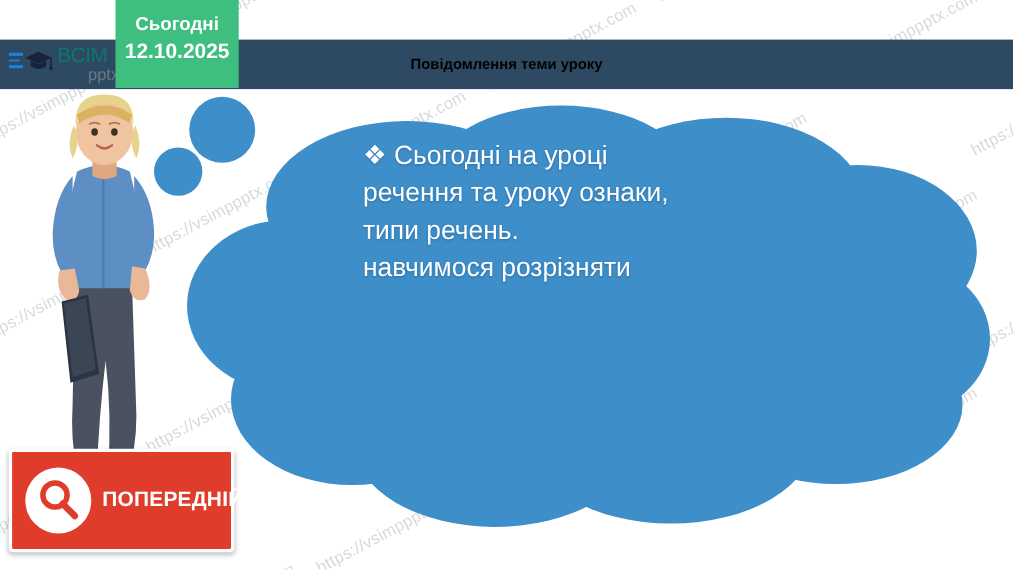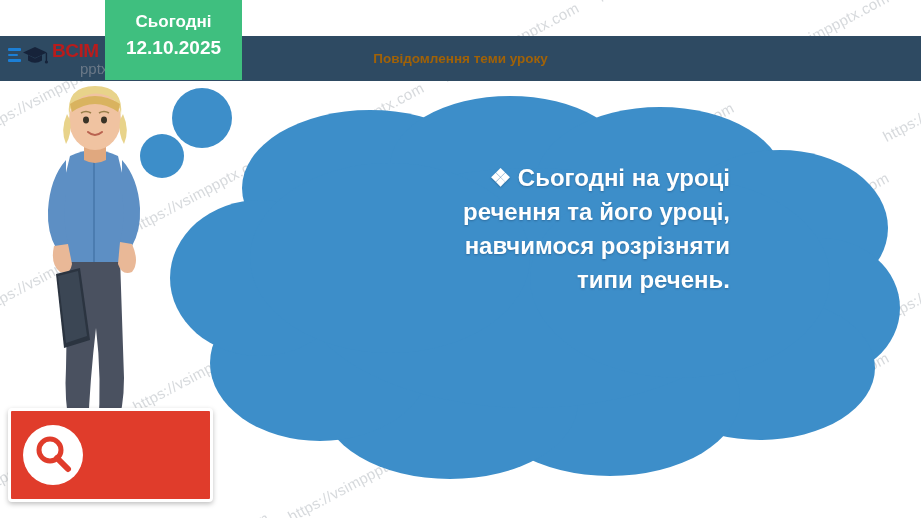--- a/index.html
+++ b/index.html
@@ -48,21 +48,21 @@
     z-index: 10;
   }
   .header-title {
     position: absolute;
     left: 0;
     top: 36px;
     width: 921px;
     height: 45px;
     line-height: 45px;
     text-align: center;
-    color: #a16207;
+    color: #000000;
     font-size: 13.5px;
     font-weight: bold;
     z-index: 11;
     font-family: "Liberation Sans", sans-serif;
   }
 
   
   .logo {
     position: absolute;
     left: 8px;
@@ -99,39 +99,39 @@
     position: absolute;
     left: 14px;
     top: 6px;
   }
   .logo-text {
     margin-left: 2px;
     line-height: 1;
   }
   .logo-text .main {
     font-size: 19px;
-    font-weight: bold;
-    color: #b91c1c;
+    font-weight: normal;
+    color: #0f766e;
     letter-spacing: -0.5px;
     display: block;
   }
   .logo-text .sub {
     font-size: 15px;
     color: #6a7887;
     display: block;
     margin-top: 1px;
     margin-left: 28px;
   }
 
   
   .date-badge {
     position: absolute;
     left: 105px;
     top: 0;
-    width: 137px;
+    width: 112px;
     height: 80px;
     background: #3fbf7f;
     z-index: 25;
     text-align: center;
     color: #ffffff;
     box-sizing: border-box;
     padding-top: 12px;
   }
   .date-badge .d-today {
     font-size: 17px;
@@ -155,28 +155,27 @@
     width: 760px;
     height: 420px;
     z-index: 8;
   }
   .cloud-text {
     position: absolute;
     left: 330px;
     top: 125px;
     width: 400px;
     z-index: 9;
-    text-align: right;
+    text-align: left;
     color: #ffffff;
     font-size: 24px;
-    font-weight: bold;
+    font-weight: normal;
     line-height: 1.42;
     text-shadow: 0 1px 2px rgba(20,50,80,0.35);
     font-family: "Liberation Sans", sans-serif;
-    margin-top: 36px;
   }
 
   
   .teacher {
     position: absolute;
     left: 20px;
     top: 78px;
     width: 150px;
     height: 360px;
     z-index: 12;
@@ -250,23 +249,23 @@
         <ellipse cx="120" cy="200" rx="90" ry="78"></ellipse>
         <ellipse cx="390" cy="210" rx="230" ry="120"></ellipse>
         <ellipse cx="250" cy="180" rx="140" ry="95"></ellipse>
         <ellipse cx="540" cy="200" rx="150" ry="100"></ellipse>
       </g>
     </svg>
   </div>
 
   <div class="cloud-text">
     <div>❖ Сьогодні на уроці</div>
-    <div>речення та його уроці,</div>
+    <div>речення та уроку ознаки,</div>
+    <div>типи речень.</div>
     <div>навчимося розрізняти</div>
-    <div>типи речень.</div>
   </div>
 
   <div class="teacher">
     <svg width="150" height="360" viewBox="0 0 150 360" xmlns="http://www.w3.org/2000/svg">
 
       <path d="M48 180 L100 180 L104 300 Q104 330 96 352 L78 352 Q82 300 76 250 Q70 300 68 352 L50 352 Q44 320 46 290 Z" fill="#4a5160"></path>
 
       <ellipse cx="86" cy="354" rx="13" ry="6" fill="#2a2f3a"></ellipse>
       <ellipse cx="58" cy="354" rx="13" ry="6" fill="#2a2f3a"></ellipse>
 
@@ -360,18 +359,19 @@
   </div>
 
   <div class="preview-badge">
     <div class="preview-circle">
       <svg width="60" height="60" viewBox="0 0 60 60" xmlns="http://www.w3.org/2000/svg">
         <circle cx="27" cy="25" r="11" fill="none" stroke="#e03c2b" stroke-width="5"></circle>
         <line x1="34" y1="33" x2="45" y2="44" stroke="#e03c2b" stroke-width="6" stroke-linecap="round"></line>
       </svg>
     </div>
     <div class="preview-label">
+      <span>ПОПЕРЕДНІЙ</span>
     </div>
   </div>
 
   <div class="bottom-strip"></div>
 
 </div>
 
 </body></html>

